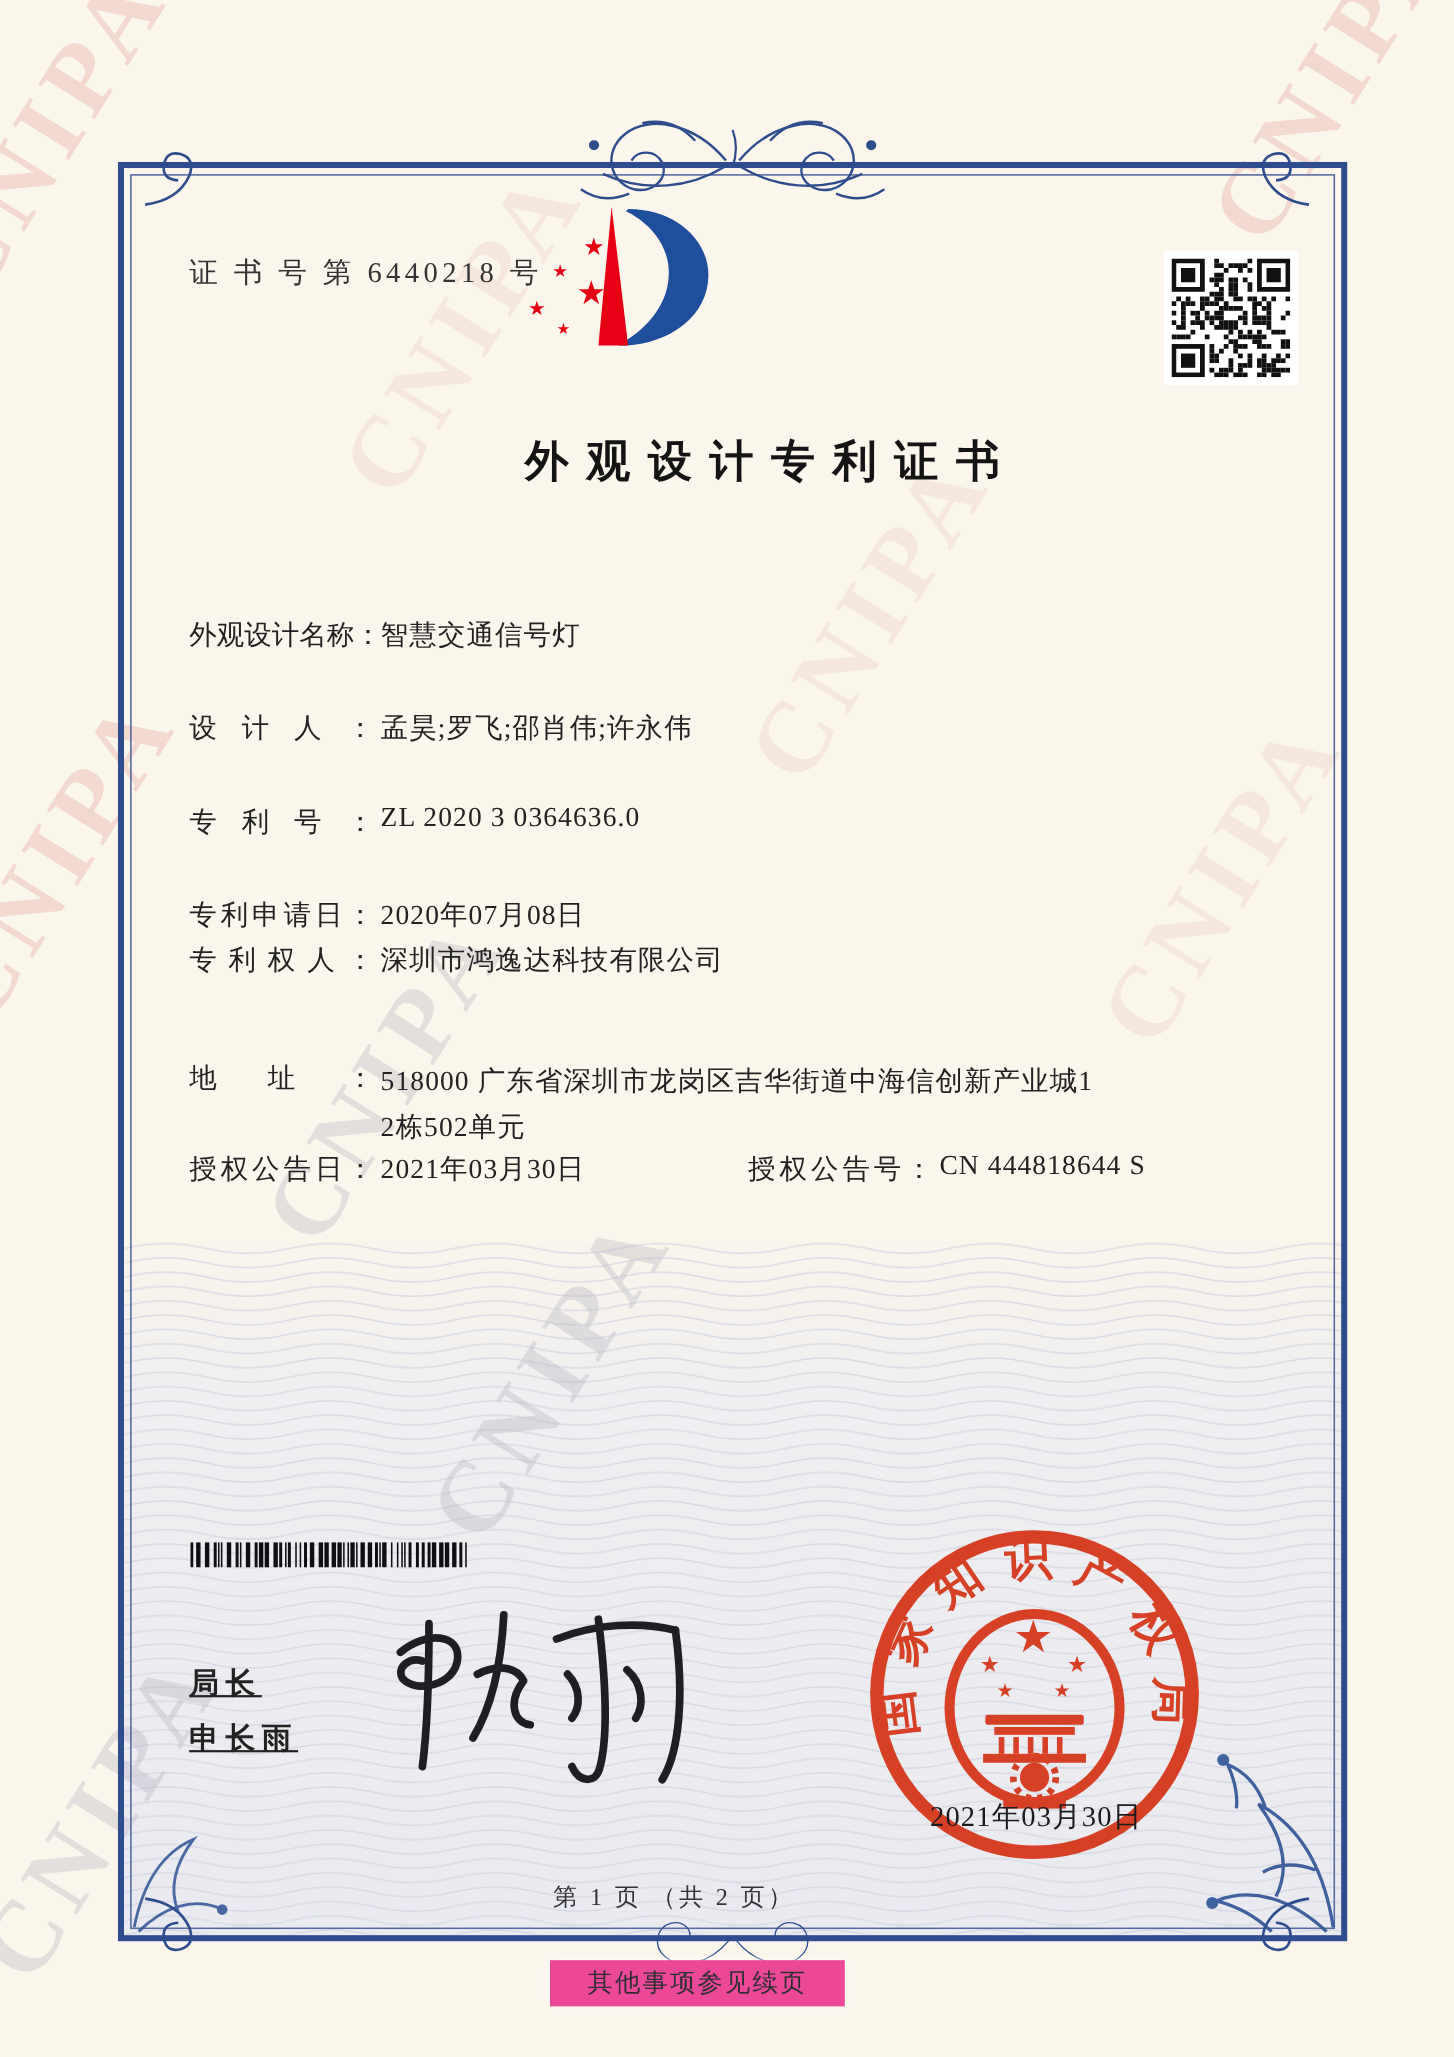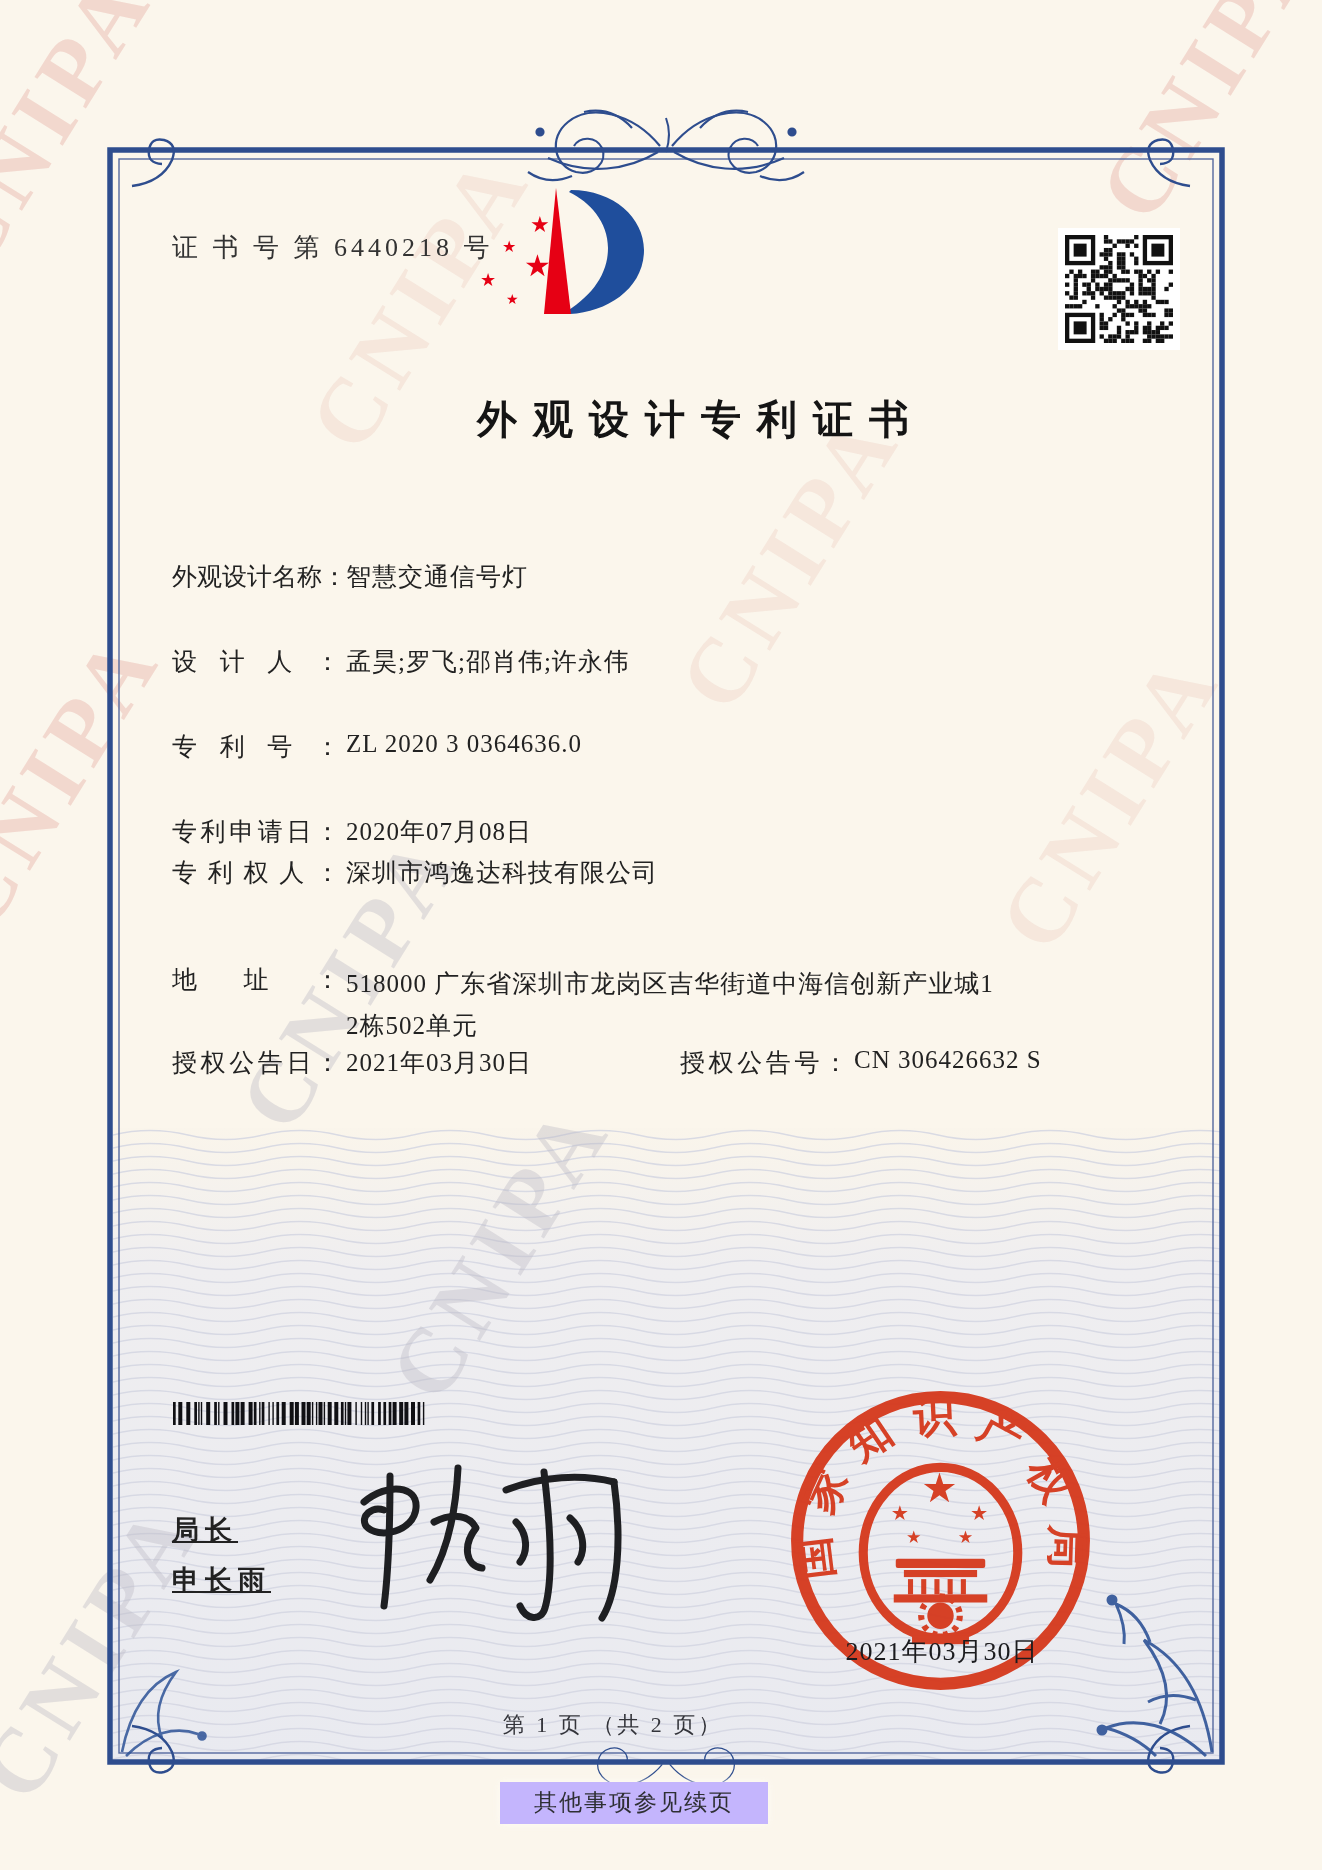--- a/index.html
+++ b/index.html
@@ -43,21 +43,21 @@
   .barcode{position:absolute; left:173px; top:1402px; z-index:3;}
   .sig-label{position:absolute; left:172px; z-index:3; font-family:"Liberation Sans","DejaVu Sans",sans-serif;
              font-size:27px; font-weight:600; letter-spacing:6px; color:#222;text-decoration:underline;}
   .signature{position:absolute; left:330px; top:1438px; z-index:4;}
   .seal{position:absolute; left:788px; top:1388px; width:305px; height:305px; z-index:4; opacity:.95;}
   .seal-date{position:absolute; left:810px; top:1634px; width:264px; text-align:center;
              font-size:26px; letter-spacing:1px; color:#1b1b1e; z-index:5;}
   .footer-page{position:absolute; left:0; right:96px; top:1710px; text-align:center;
                font-size:22px; letter-spacing:3px; color:#33343a; z-index:3;}
   .note-strip{position:absolute; left:500px; top:1782px; width:268px; height:42px; line-height:42px;
-              background:#c4b5fd; text-align:center; font-size:23px; letter-spacing:2px;
+              background:#ec4899; text-align:center; font-size:23px; letter-spacing:2px;
               color:#2e2f33; z-index:3; box-shadow:0 0 8px rgba(255,253,246,.9);}
 </style>
 </head>
 <body>
 
 <div class="page">
 
   <div class="waves">
     <svg width="1107" height="636">
       <defs>
@@ -380,21 +380,21 @@
   <div class="frow" style="top:856px">
     <span class="flabel">专利权人：</span><span class="fvalue">深圳市鸿逸达科技有限公司</span>
   </div>
   <div class="frow" style="top:963px">
     <span class="flabel">地址：</span><span class="fvblock"><span>518000 广东省深圳市龙岗区吉华街道中海信创新产业城1</span><div>2栋502单元</div></span>
   </div>
   <div class="frow" style="top:1046px">
     <span class="flabel">授权公告日：</span><span class="fvalue">2021年03月30日</span>
   </div>
   <div class="frow grant2" style="top:1046px">
-    <span class="flabel">授权公告号：</span><span class="fvalue">CN 306426632 S</span>
+    <span class="flabel">授权公告号：</span><span class="fvalue">CN 444818644 S</span>
   </div>
 
 
   <svg class="barcode" id="barcode-svg" width="258" height="23">
       <rect x="0" y="0" width="2.7" height="23" fill="#101014"></rect>
       <rect x="5.300000000000001" y="0" width="4" height="23" fill="#101014"></rect>
       <rect x="13.3" y="0" width="4" height="23" fill="#101014"></rect>
       <rect x="21.3" y="0" width="2.7" height="23" fill="#101014"></rect>
       <rect x="25.200000000000003" y="0" width="1.4" height="23" fill="#101014"></rect>
       <rect x="27.800000000000004" y="0" width="1.4" height="23" fill="#101014"></rect>

